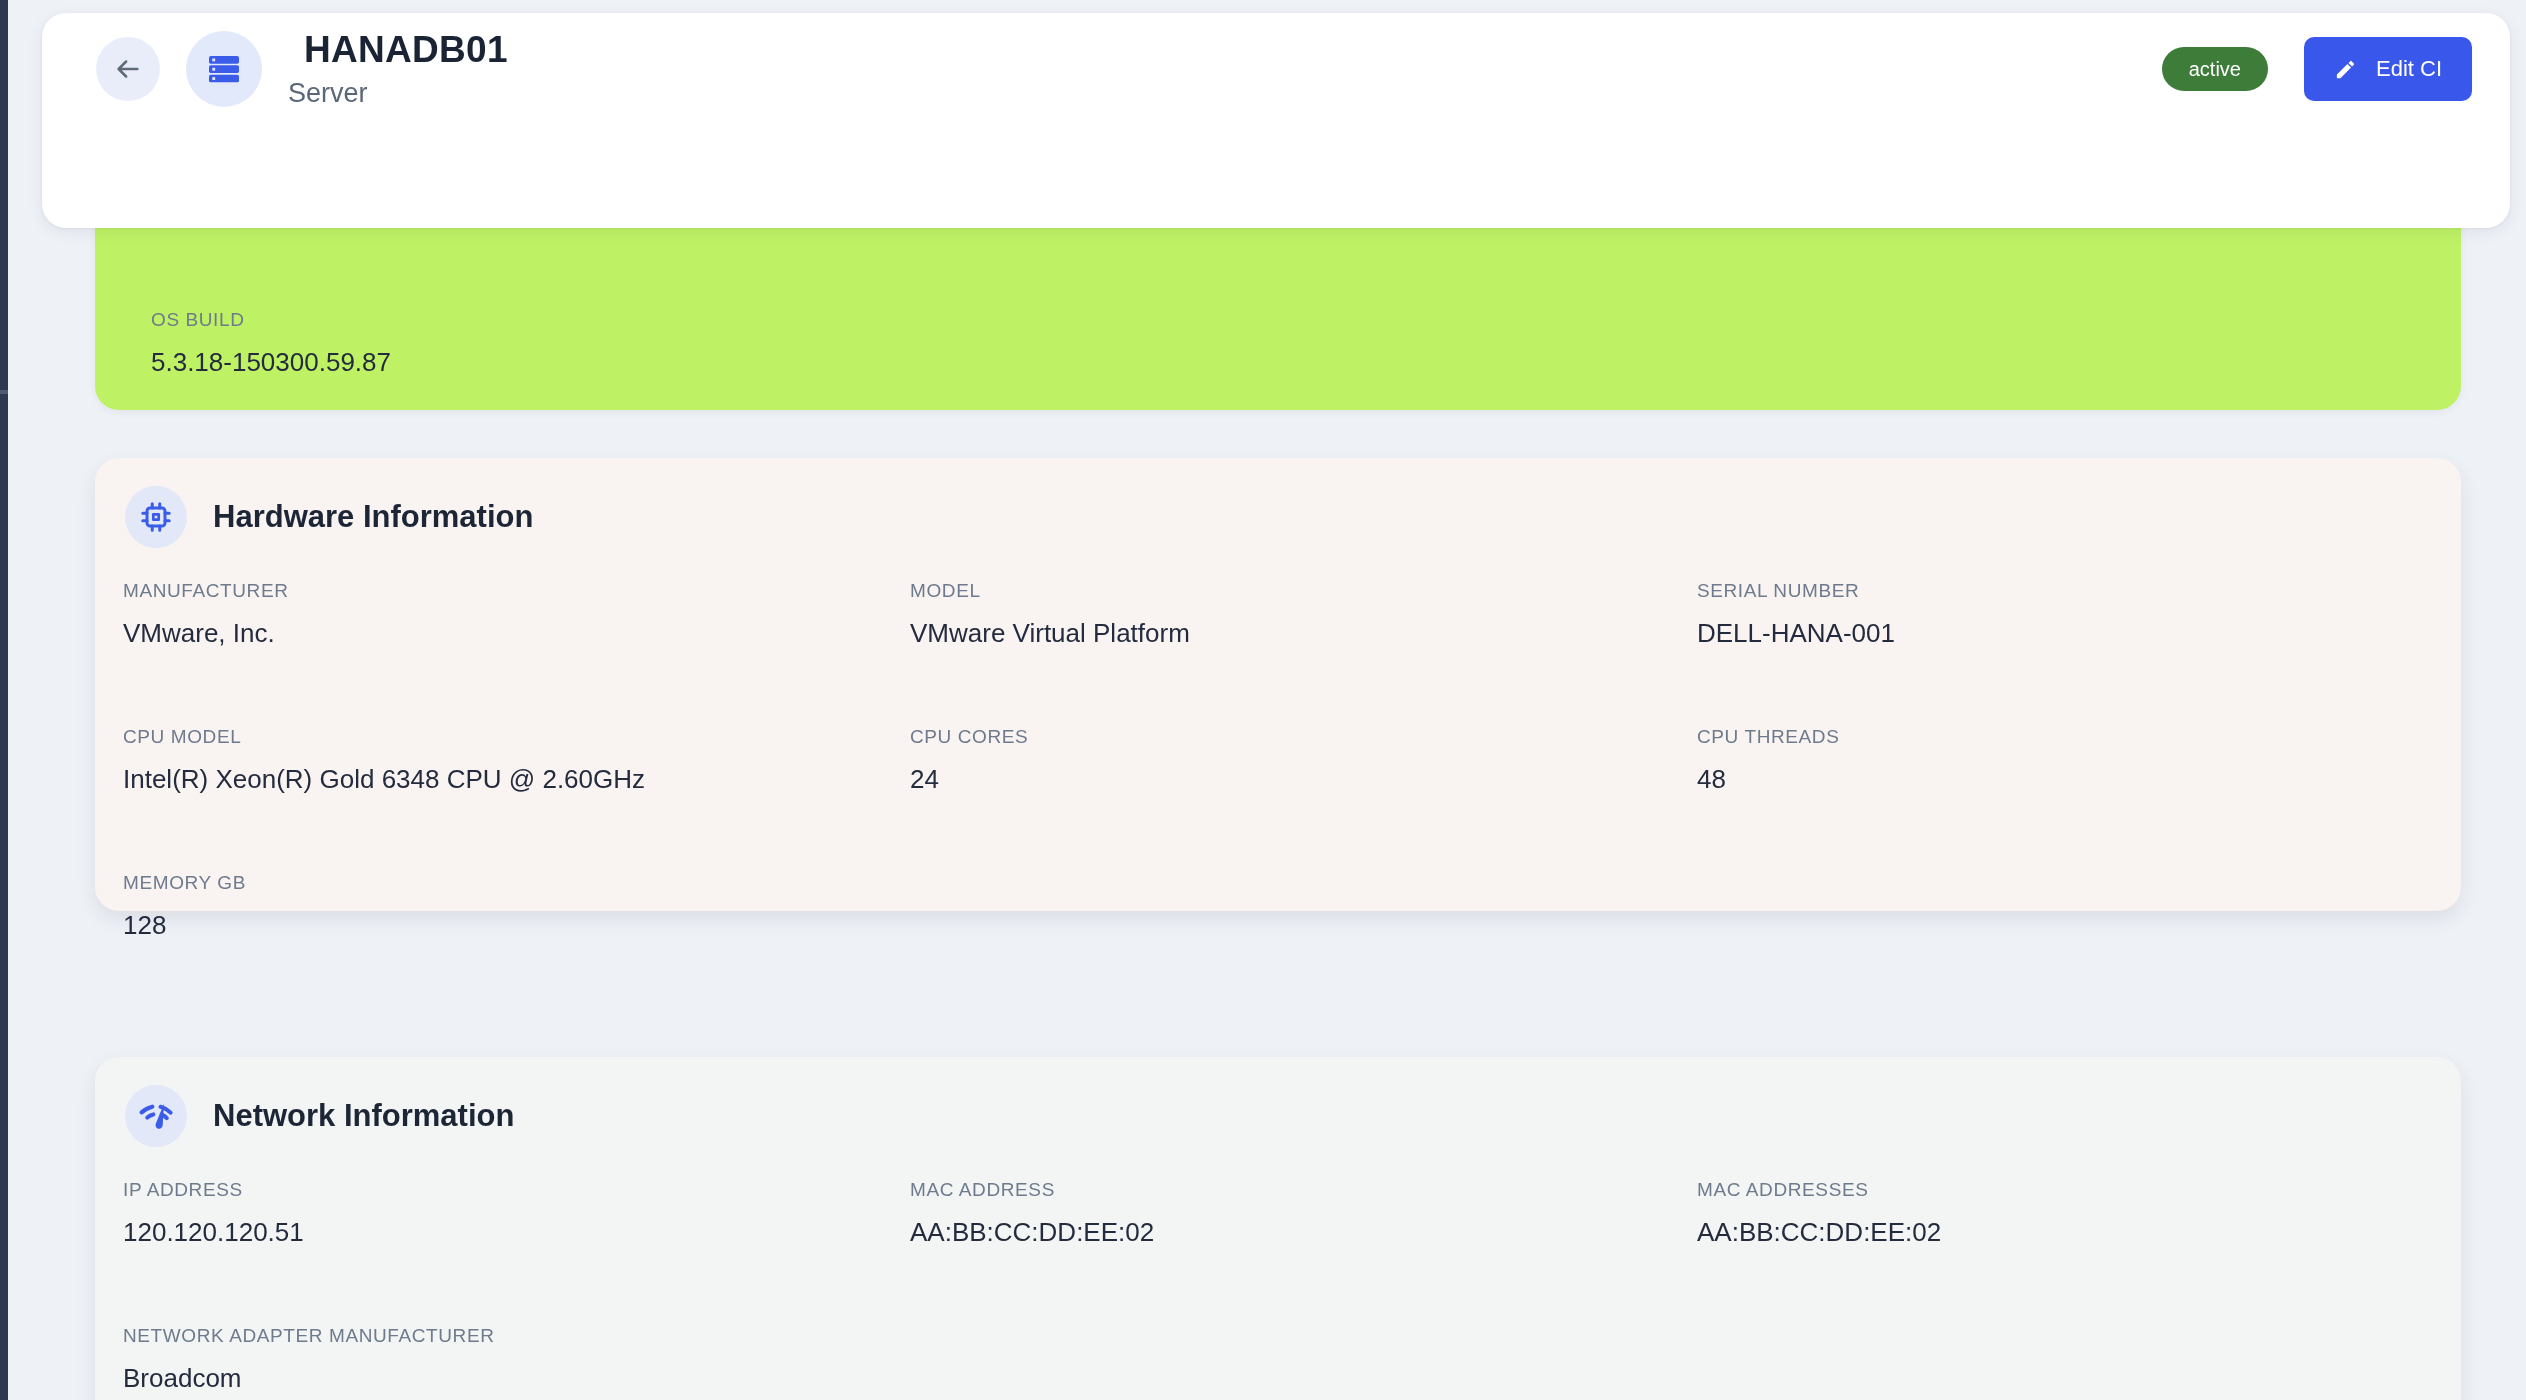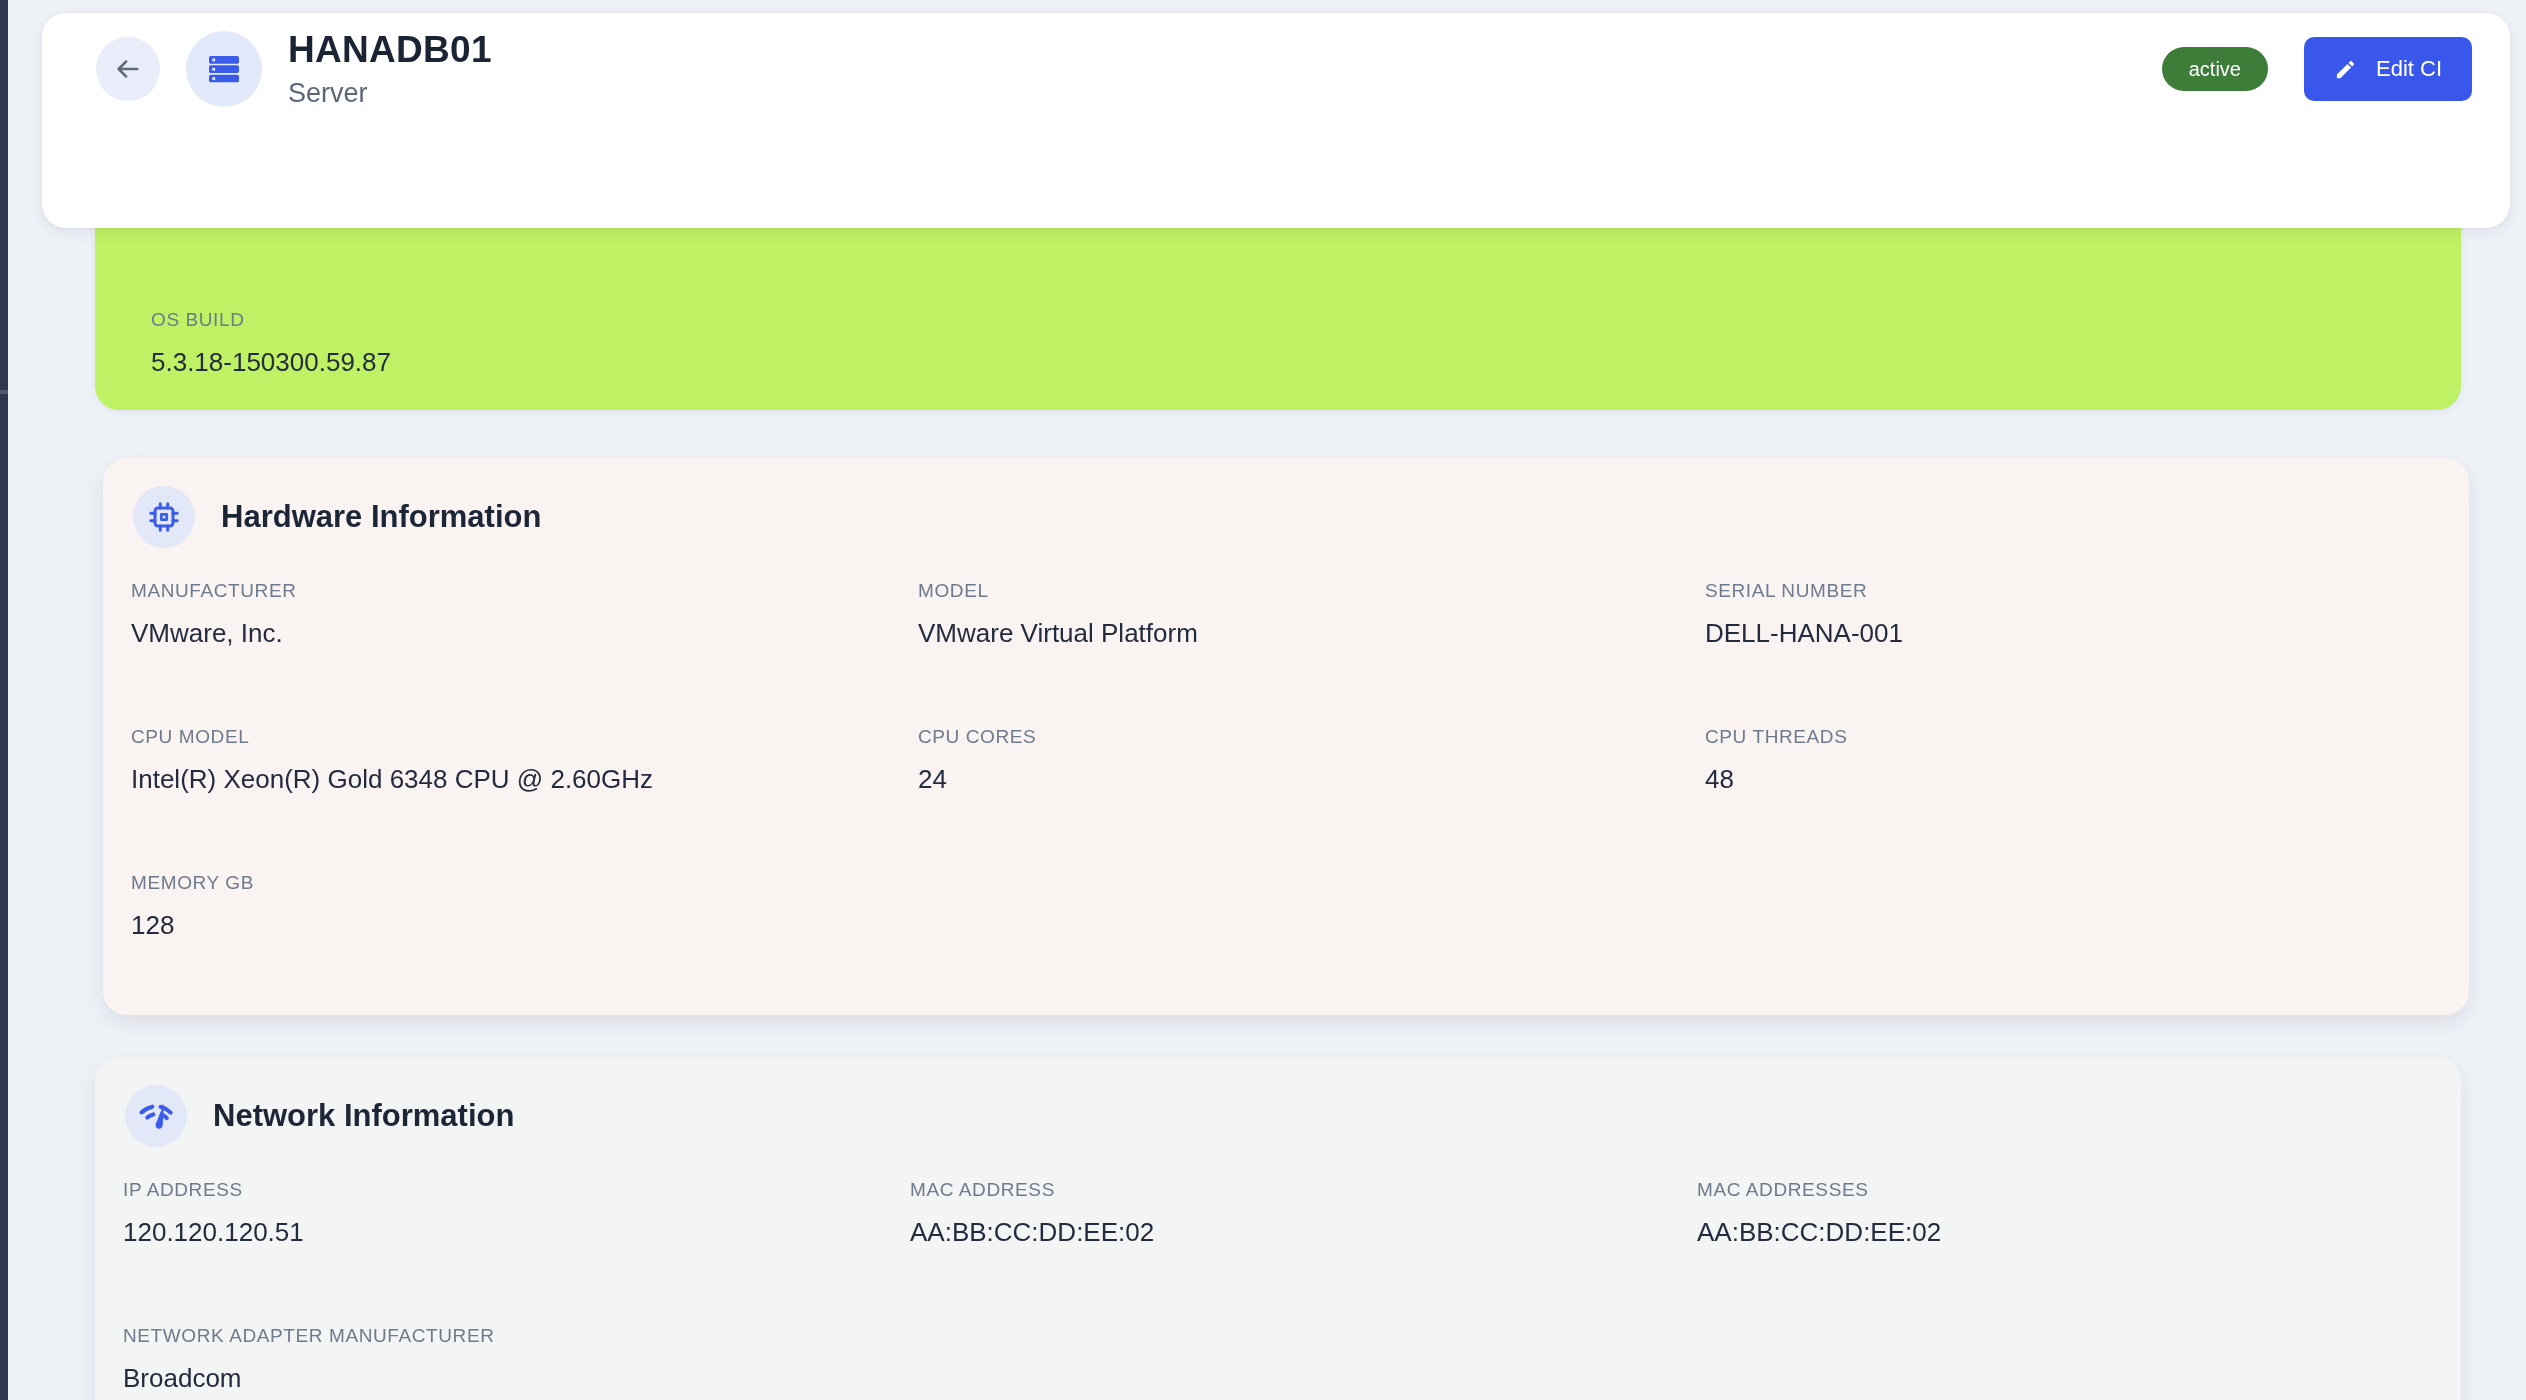--- a/index.html
+++ b/index.html
@@ -24,21 +24,21 @@
   .header-top { display:flex; align-items:center; padding:16px 38px 0 54px; }
   .circle-btn {
     width:64px; height:64px; border-radius:50%; background:#e9edf9; border:none; cursor:pointer;
     display:flex; align-items:center; justify-content:center; color:#5f6b7a; flex:0 0 auto;
   }
   .entity-circle {
     width:76px; height:76px; border-radius:50%; background:#e2e9fa; margin-left:26px;
     display:flex; align-items:center; justify-content:center; color:var(--iconblue,#3b5ce8); flex:0 0 auto;
   }
   .title-block { margin-left:26px; }
-  .page-title { font-size:37px; font-weight:700; color:#1b2434; letter-spacing:.3px; }
+  .page-title { font-size:37px; font-weight:700; color:#1b2434; letter-spacing:.3px;margin-left:16px; }
   .page-subtitle { font-size:27px; color:#5b6678; margin-top:7px; }
   .header-spacer { flex:1; }
   .status-badge {
     background:var(--status,#3e7c3a); color:#fff; font-size:20px;
     padding:12px 27px; border-radius:999px; line-height:1; flex:0 0 auto;
   }
   .edit-btn {
     margin-left:36px; height:64px; padding:0 30px; border:none; border-radius:10px; cursor:pointer;
     background:var(--accent,#3a57ec); color:#fff; font-size:22px; font-weight:500;
     font-family:inherit; display:flex; align-items:center; gap:19px; flex:0 0 auto;
@@ -52,21 +52,21 @@
     background:var(--accent,#3a57ec); border-radius:5px;
   }
 
   
   .card { position:absolute; left:95px; width:2366px; border-radius:24px; }
   .os-card {
     top:100px; height:310px; background:#bef264; z-index:1;
     box-shadow:0 2px 8px rgba(25,35,70,.06);
     padding:177px 38px 0 28px;
   }
-  .hw-card  { top:458px;  height:557px; background:var(--hwbg,#f9f4f1);  z-index:2; box-shadow:0 8px 20px rgba(30,35,60,.09);margin-left:8px; }
+  .hw-card  { top:458px;  height:453px; background:var(--hwbg,#f9f4f1);  z-index:2; box-shadow:0 8px 20px rgba(30,35,60,.09); }
   .net-card { top:1057px; height:580px; background:var(--netbg,#f2f5f3); z-index:2; box-shadow:0 8px 20px rgba(30,35,60,.09); }
 
   .card-head { display:flex; align-items:center; gap:26px; padding:28px 0 0 30px; }
   .icon-circle {
     width:62px; height:62px; border-radius:50%; background:#e2e8f8;
     display:flex; align-items:center; justify-content:center; color:var(--iconblue,#3b5ce8); flex:0 0 auto;
   }
   .card-title { font-size:31px; font-weight:700; color:#1d2637; }
 
   .fields-grid {

